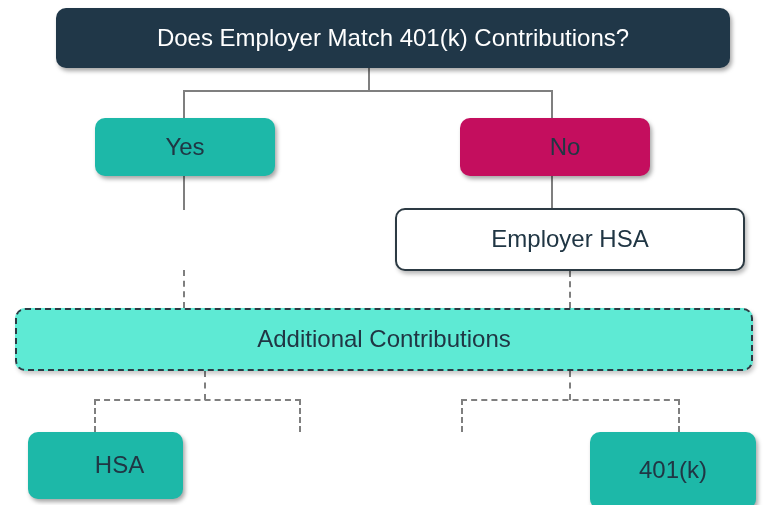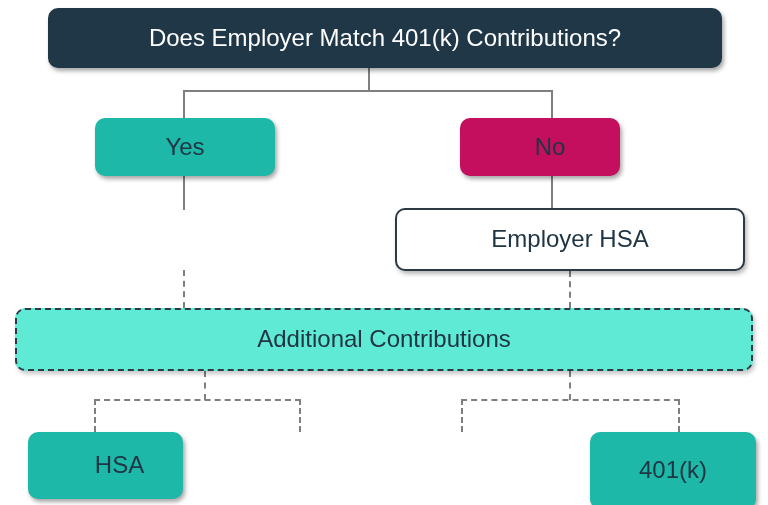--- a/index.html
+++ b/index.html
@@ -19,21 +19,21 @@
     display: flex;
     align-items: center;
     justify-content: center;
     border-radius: 10px;
     font-size: 24px;
     color: var(--text-dark, #203644);
     box-shadow: 2px 3px 4px rgba(0,0,0,0.35);
     text-align: center;
     line-height: 1.1;
   }
-  .navy    { background: var(--navy, #203748); color: var(--text-light, #fff); }
+  .navy    { background: var(--navy, #203748); color: var(--text-light, #fff); margin-left: 8px; }
   .teal    { background: var(--teal, #1db8a8); }
   .crimson { background: var(--crimson, #c40e5e); }
   .outline {
     background: #ffffff;
     border: 2px solid var(--box-border, #2c3a43);
     box-shadow: 2px 3px 4px rgba(0,0,0,0.28);
   }
   .dashedbox {
     background: #5eead4;
     border: 2px dashed var(--box-border, #2c3a43);
@@ -73,21 +73,21 @@
   <div class="line v dash" style="left:678px; top:399px; height:33px;"></div>
 
   <div class="node navy" style="left:48px; top:8px; width:674px; height:60px;">
     <span>Does Employer Match 401(k) Contributions?</span>
   </div>
 
   <div class="node teal" style="left:95px; top:118px; width:180px; height:58px;">
     <span>Yes</span>
   </div>
 
-  <div class="node crimson" style="left:460px; top:118px; width:160px; height:58px;padding-left:20px;">
+  <div class="node crimson" style="left:460px; top:118px; width:190px; height:58px;padding-left:20px;">
     <span>No</span>
   </div>
 
 
   <div class="node outline" style="left:395px; top:208px; width:350px; height:63px;">
     <span>Employer HSA</span>
   </div>
 
   <div class="node dashedbox" style="left:15px; top:308px; width:738px; height:63px;">
     <span>Additional Contributions</span>

